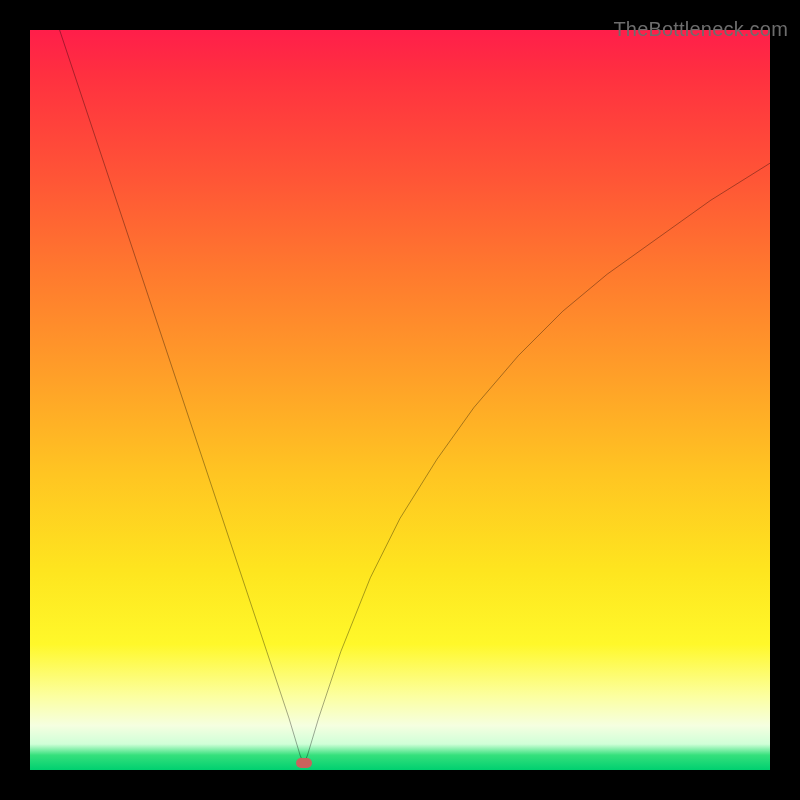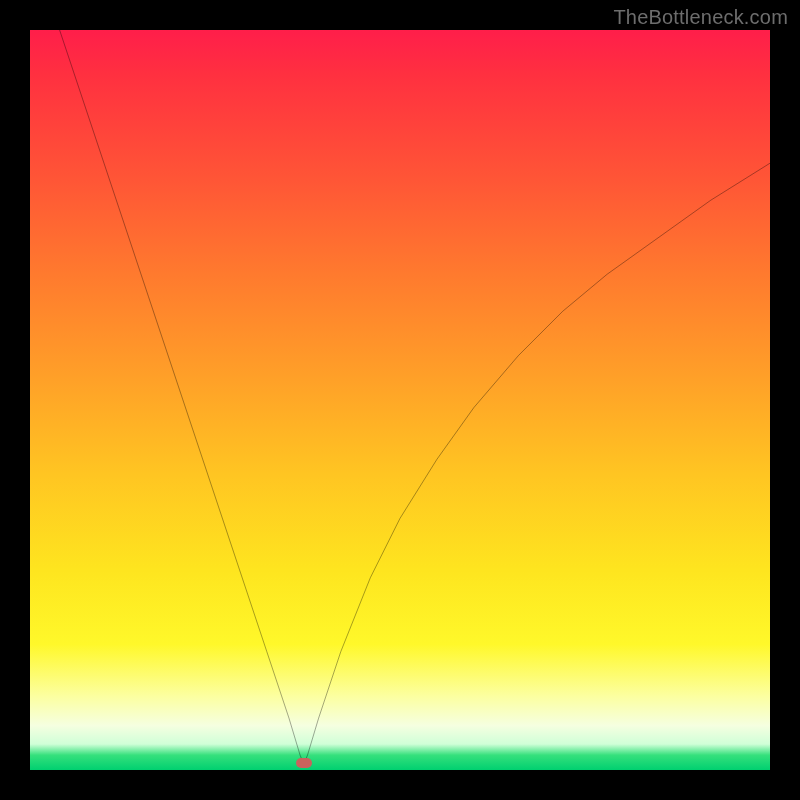--- a/index.html
+++ b/index.html
@@ -57,21 +57,21 @@
   }
   .marker {
     position: absolute;
     width: 16px;
     height: 10px;
     border-radius: 5px;
     transform: translate(-50%, -50%);
   }
   .watermark {
     position: absolute;
-    top: 6px;
+    top: 18px;
     right: 12px;
     color: #6d6d6d;
     font-size: 20px;
     letter-spacing: 0.2px;
     user-select: none;
   }
 </style>
 </head>
 <body>
 

